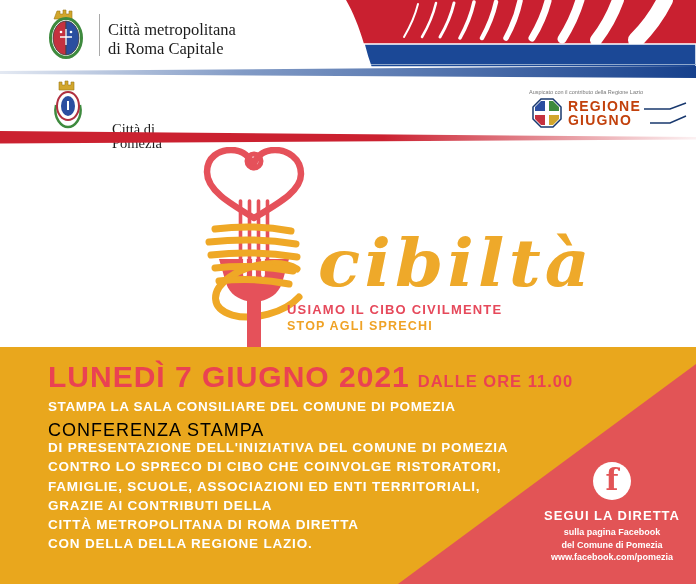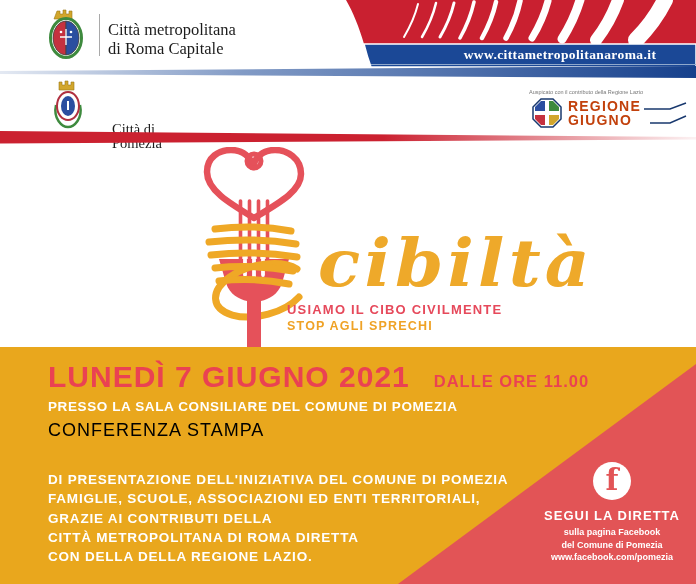--- a/index.html
+++ b/index.html
@@ -17,26 +17,26 @@
   .lazio-name { left:568px; top:100px; font-weight:bold; font-size:14px; line-height:13.5px; letter-spacing:1.2px; color:#c2410c; }
 
   
   .cibilta-wordmark { left:318px; top:224px; font-family:"DejaVu Serif",serif; font-style:italic; font-weight:bold;
                       font-size:66px; letter-spacing:4px; color:#eea92a; transform:scaleX(1.05); transform-origin:left; }
   .tagline1 { left:287px; top:302px; font-weight:bold; font-size:13px; letter-spacing:1.2px; color:#e6495b; }
   .tagline2 { left:287px; top:319px; font-weight:bold; font-size:12.5px; letter-spacing:1.2px; color:#efa226; }
 
   
   .orange-band { left:0; top:347px; width:696px; height:237px; background:#e9a71d; }
-  .date-row { left:48px; top:360px; display:flex; align-items:baseline; gap:24px; color:#ea4252; }
+  .date-row { left:48px; top:360px; display:flex; align-items:baseline; gap:8px; color:#ea4252; }
   .date-big { font-weight:bold; font-size:30px; letter-spacing:1px; }
   .date-time { font-weight:bold; font-size:16.5px; letter-spacing:1px; }
   .venue { left:48px; top:399px; font-weight:bold; font-size:13.5px; letter-spacing:.6px; color:#fff; white-space:nowrap; }
   .heading { left:48px; top:420px; font-weight:normal; font-size:18px; letter-spacing:1px; color:#000000; }
-  .desc { left:48px; top:470px; font-weight:bold; font-size:13.5px; letter-spacing:.8px; line-height:19.3px; color:#fff; }
+  .desc { left:48px; top:438px; font-weight:bold; font-size:13.5px; letter-spacing:.8px; line-height:19.3px; color:#fff; }
   .desc div { white-space:nowrap; }
 
   
   .fb-circle { left:593px; top:462px; width:38px; height:38px; border-radius:50%; background:#fff; color:#e25456;
                display:flex; align-items:center; justify-content:center;
                font-family:"DejaVu Serif",serif; font-weight:bold; font-size:30px; line-height:1; padding-bottom:3px; }
   .fb-cta { left:520px; top:508px; width:184px; text-align:center; font-weight:bold; font-size:13px; letter-spacing:1px; color:#fff; }
   .fb-small { left:520px; top:526px; width:184px; text-align:center; font-weight:bold; font-size:9px; line-height:12.5px; color:#fff; }
 </style>
 </head>
@@ -69,21 +69,20 @@
       <path d="M166,2 Q162,20 152,38" stroke-width="4.5"></path>
       <path d="M190,1 Q186,20 176,38" stroke-width="5.5"></path>
       <path d="M218,1 Q213,20 202,38" stroke-width="7"></path>
       <path d="M250,0 Q244,20 232,39" stroke-width="9"></path>
       <path d="M288,0 Q280,22 266,40" stroke-width="12"></path>
       <path d="M335,0 Q324,22 306,40" stroke-width="16"></path>
     </g>
     <path d="M34,44 H366 V67 H41 C38,59 36,52 34,44 Z" fill="#1b4896" stroke="#fff" stroke-width="1.5"></path>
     <path d="M41,64.5 H366" stroke="#8fa8cc" stroke-width="1"></path>
   </svg>
-  <div class="abs website-url">www.cittametropolitanaroma.it</div>
 
   <svg class="abs" style="left:0; top:60px;" width="696" height="24" viewBox="0 0 696 24">
     <defs>
       <linearGradient id="bsw" x1="0" y1="0" x2="1" y2="0">
         <stop offset="0" stop-color="#1b4896" stop-opacity="0.12"></stop>
         <stop offset="0.35" stop-color="#1b4896" stop-opacity="0.55"></stop>
         <stop offset="1" stop-color="#16408c"></stop>
       </linearGradient>
     </defs>
     <path d="M0,11 L696,6 L696,18 L0,14 Z" fill="url(#bsw)"></path>
@@ -161,24 +160,25 @@
   <div class="abs orange-band"></div>
 
   <svg class="abs" style="right:0; bottom:0;" width="300" height="220" viewBox="0 0 300 220">
     <polygon points="300,0 300,220 2,220" fill="#e25456"></polygon>
   </svg>
 
   <div class="abs date-row">
     <span class="date-big">LUNEDÌ 7 GIUGNO 2021</span>
     <span class="date-time">DALLE ORE 11.00</span>
   </div>
-  <div class="abs venue">PRESSO LA SALA CONSILIARE DEL COMUNE DI POMEZIA</div>
+  <div class="abs venue">STAMPA LA SALA CONSILIARE DEL COMUNE DI POMEZIA</div>
   <div class="abs heading">CONFERENZA STAMPA</div>
   <div class="abs desc">
     <div>DI PRESENTAZIONE DELL'INIZIATIVA DEL COMUNE DI POMEZIA</div>
+    <div>CONTRO LO SPRECO DI CIBO CHE COINVOLGE RISTORATORI,</div>
     <div>FAMIGLIE, SCUOLE, ASSOCIAZIONI ED ENTI TERRITORIALI,</div>
     <div>GRAZIE AI CONTRIBUTI DELLA</div>
     <div>CITTÀ METROPOLITANA DI ROMA DIRETTA</div>
     <div>CON DELLA DELLA REGIONE LAZIO.</div>
   </div>
 
   <div class="abs fb-circle">
     <span>f</span>
   </div>
   <div class="abs fb-cta">SEGUI LA DIRETTA</div>

